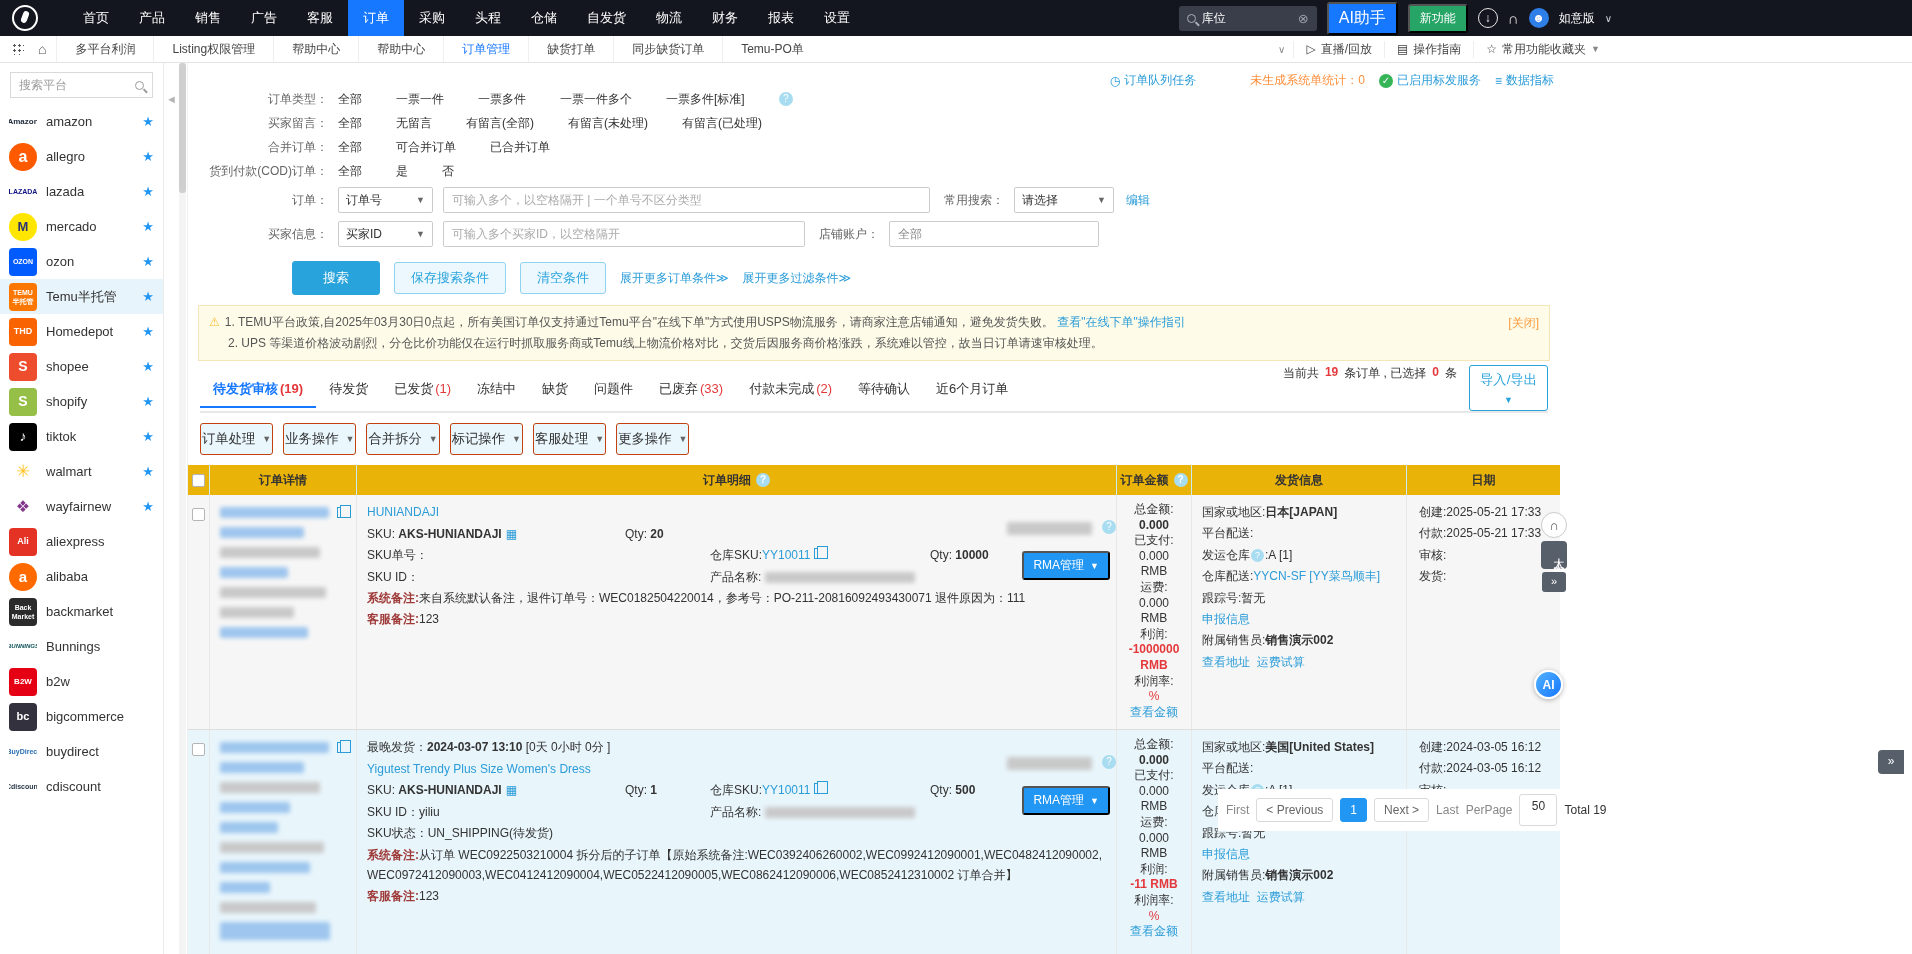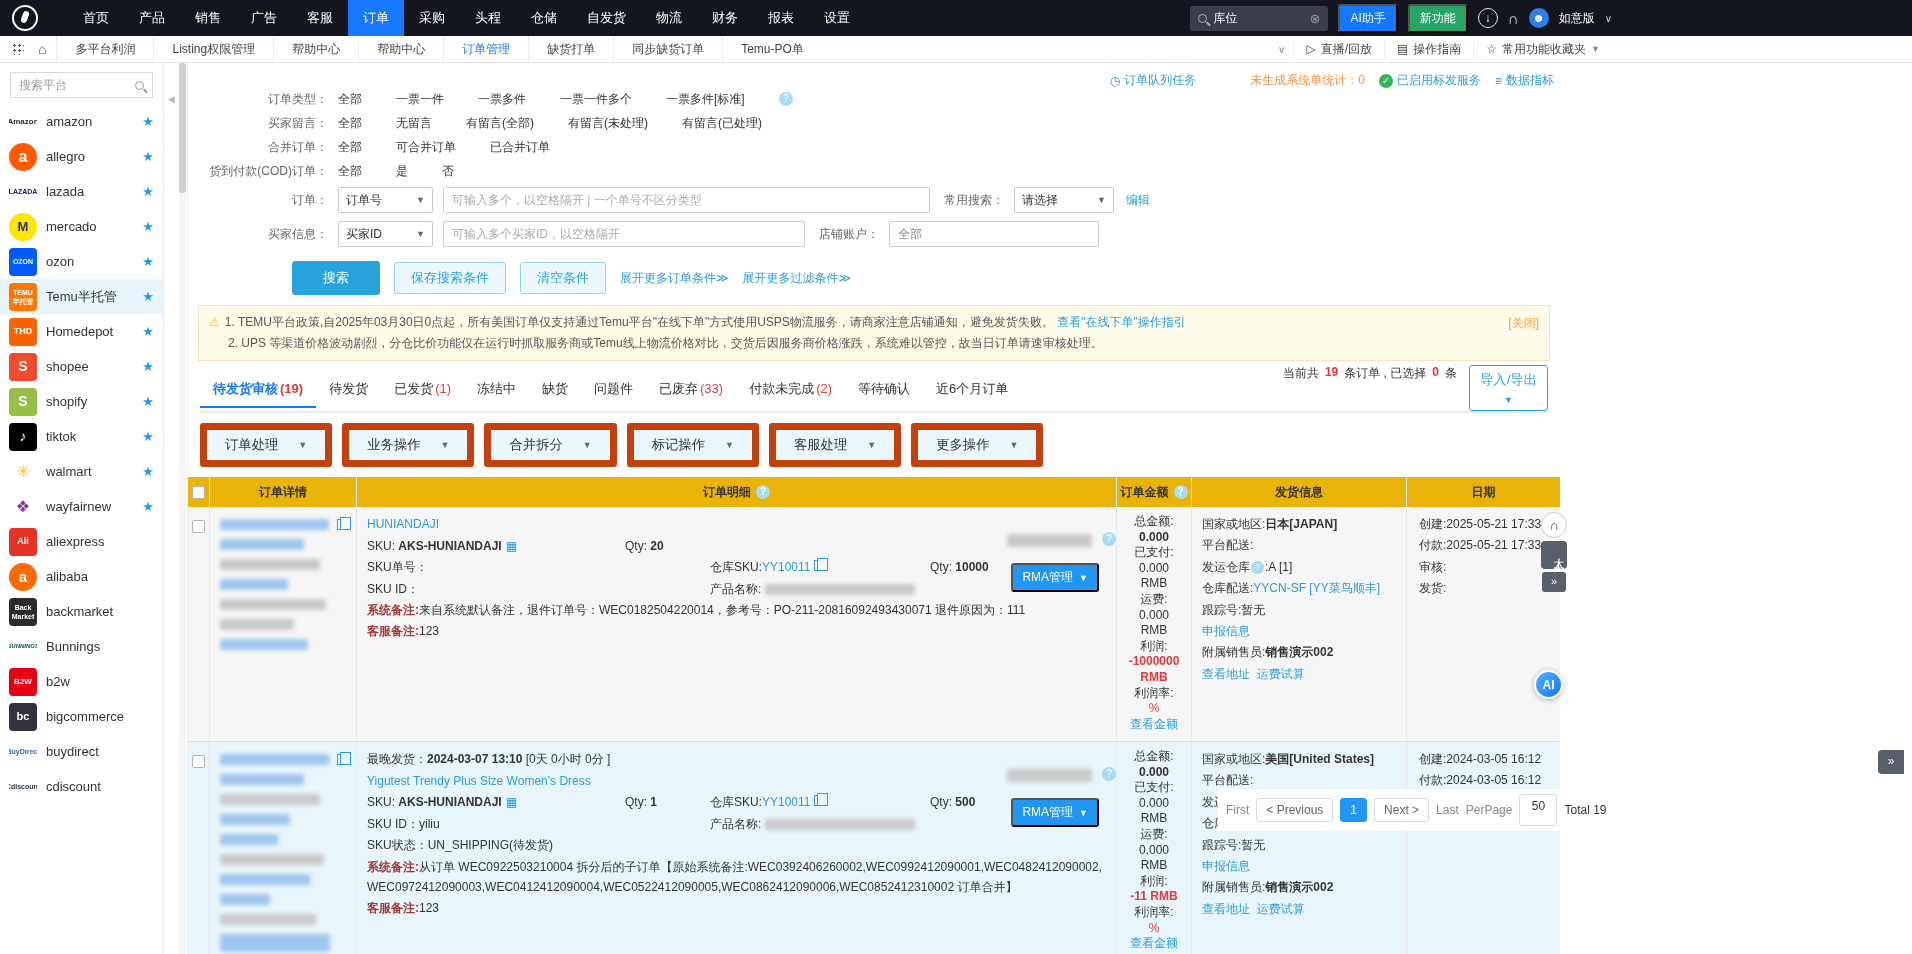--- a/index.html
+++ b/index.html
@@ -12,21 +12,21 @@
   .logo::after { content:""; position:absolute; left:8px; top:4px; width:6px; height:12px; background:#fff; border-radius:3px; transform:rotate(20deg); }
   .top-menu { display:flex; margin-left:30px; }
   .top-menu-item { padding:0 15px; line-height:36px; font-size:13px; cursor:pointer; white-space:nowrap; }
   .top-menu-item.active { background:#1677ff; }
   .topnav-right { margin-left:auto; margin-right:300px; display:flex; align-items:center; gap:10px; }
   .top-search { background:#3a3e4a; border-radius:3px; height:25px; width:138px; display:flex; align-items:center; padding:0 8px; color:#fff; gap:6px; }
   .top-search .txt { flex:1; font-size:12px; }
   .clear-x { color:#9aa0ab; font-size:13px; }
   .mag { width:9px; height:9px; border:1.5px solid #aab0bb; border-radius:50%; position:relative; flex:none; }
   .mag::after { content:""; position:absolute; width:5px; height:1.5px; background:#aab0bb; transform:rotate(45deg); left:7px; top:8px; }
-  .btn-ai { background:#1677ff; color:#fff; border-radius:3px; padding:4px 10px; font-size:12px; }
+  .btn-ai { background:#1677ff; color:#fff; border-radius:3px; padding:4px 10px; font-size:16px; }
   .btn-new { background:#27a567; color:#fff; border-radius:3px; padding:4px 10px; font-size:12px; }
   .circ-ico { width:20px; height:20px; border:1.5px solid #e8e8e8; border-radius:50%; display:flex; align-items:center; justify-content:center; font-size:12px; color:#e8e8e8; }
   .headset { font-size:15px; color:#e8e8e8; font-weight:bold; }
   .avatar { width:20px; height:20px; border-radius:50%; background:#2e7fe8; color:#fff; font-size:12px; display:flex; align-items:center; justify-content:center; }
   .edition { font-size:12px; }
   .chev { font-size:10px; color:#cfd3da; }
 
   
   .tabbar { height:27px; background:#fff; border-bottom:1px solid #e4e4e4; display:flex; align-items:center; }
   .dots9 { width:12px; height:12px; margin-left:12px; background-image:radial-gradient(#555 1.2px, transparent 1.3px); background-size:5px 5px; }
@@ -93,21 +93,21 @@
   .s-tab { padding:10px 13px 8px 13px; font-size:13px; color:#333; white-space:nowrap; cursor:pointer; }
   .s-tab.active { color:#1677ff; font-weight:bold; border-bottom:2px solid #1677ff; margin-bottom:-2px; }
   .s-count { color:#e4393c; margin-left:2px; }
   .s-count:empty { display:none; }
   .tabs-summary { margin-left:auto; display:flex; align-items:flex-start; gap:4px; white-space:nowrap; }
   .num-red { color:#e4393c; font-weight:bold; padding:0 2px; }
   .btn-export { border:1px solid #29a3dc; color:#29a3dc; background:#fff; border-radius:3px; padding:5px 10px; margin-left:8px; display:flex; gap:6px; align-items:center; cursor:pointer;flex-direction:column; }
 
   
   .action-row { display:flex; gap:10px; margin:10px 12px; }
-  .btn-menu { background:#eaf7fd; border:7px solid #c2410c; border-radius:3px; padding:6px 18px; color:#333; display:flex; gap:20px; align-items:center; cursor:pointer; }
+  .btn-menu { background:#eaf7fd; border:1px solid #c2410c; border-radius:3px; padding:6px 1px; color:#333; display:flex; gap:7px; align-items:center; cursor:pointer; }
   .btn-menu .car { color:#666; font-size:9px; }
 
   
   .order-table { margin-top:8px; width:1372px; }
   .t-grid { display:grid; grid-template-columns:22px 147px 760px 75px 215px 153px; }
   .t-header { background:#eab308; height:30px; align-items:center; font-weight:bold; color:#333; }
   .t-header > div { text-align:center; border-right:1px solid #c9ebf5; height:30px; display:flex; align-items:center; justify-content:center; gap:5px; }
   .t-header > div:last-child { border-right:none; }
   .t-row { border-bottom:1px solid #dedede; }
   .t-row > div { border-right:1px solid #e8e8e8; }
@@ -130,21 +130,21 @@
 
   .c-lines { position:relative; padding:7px 10px; line-height:21.5px; }
   .bold { font-weight:bold; }
   .l3 { display:flex; }
   .l3 .sku-part { width:258px; flex:none; }
   .grid-ico { color:#2b9cd8; font-size:12px; margin-left:4px; }
   .sub-col { position:absolute; left:353px; top:50px; line-height:21.5px; }
   .qty2 { position:absolute; left:573px; top:50px; }
   .buyer-blur { position:absolute; left:650px; top:27px; width:85px; height:13px; background:#c9c9c9; border-radius:2px; filter:blur(2px); }
   .buyer-q { position:absolute; left:745px; top:25px; }
-  .rma { position:absolute; right:17px; top:56px; background:#2196f3; color:#fff; border-radius:3px; padding:4px 9px; font-size:12px; display:flex; gap:6px; align-items:center; cursor:pointer; }
+  .rma { position:absolute; right:6px; top:56px; background:#2196f3; color:#fff; border-radius:3px; padding:4px 9px; font-size:12px; display:flex; gap:6px; align-items:center; cursor:pointer; }
   .rma .car { font-size:9px; }
   .mnote { color:#9e3a38; font-weight:bold; }
   .note-line { line-height:20.5px; width:742px; word-break:break-all; }
   .pblur { display:inline-block; width:150px; height:11px; background:#c9c9c9; border-radius:2px; filter:blur(2px); vertical-align:middle; }
 
   .c-amount { text-align:center; padding:7px 2px; line-height:15.6px; }
   .red { color:#e4393c; }
   .c-ship { padding:7px 10px; line-height:21.4px; }
   .c-date { padding:7px 12px; line-height:21.4px; }
   .ws-q { display:inline-block; width:13px; height:13px; border-radius:50%; background:#a8dcf0; color:#fff; font-size:9px; text-align:center; line-height:13px; vertical-align:1px; margin:0 1px; }

